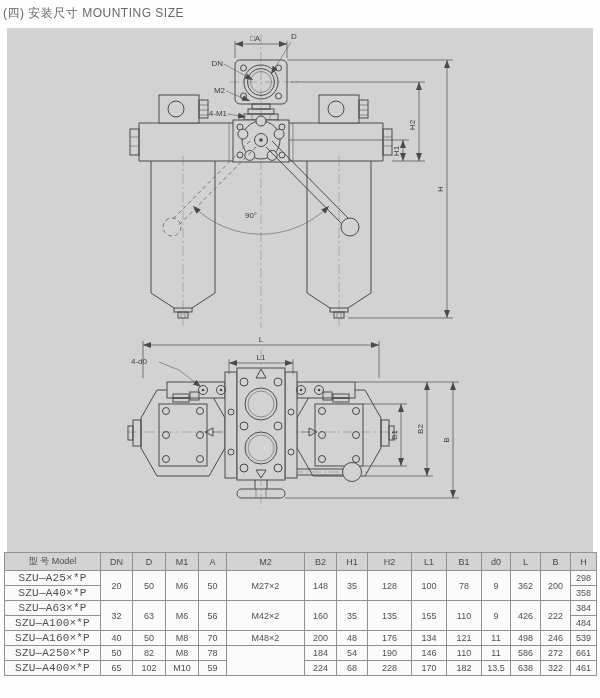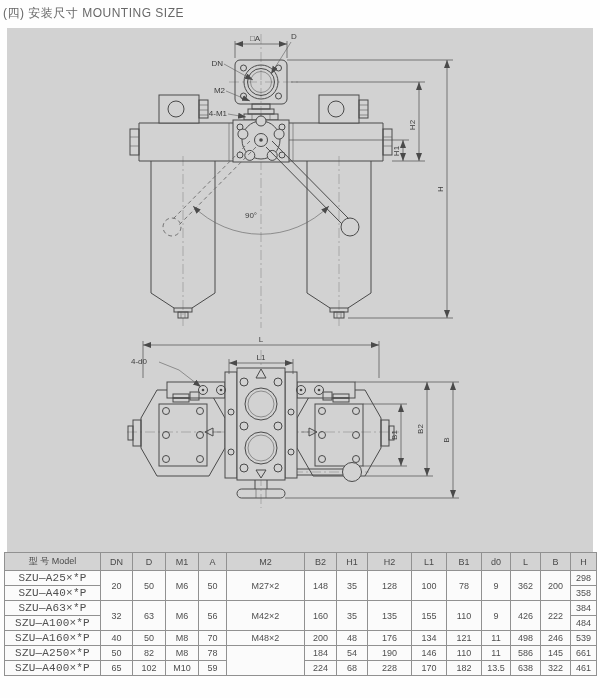--- a/index.html
+++ b/index.html
@@ -452,21 +452,21 @@
       <td>M8</td>
       <td>78</td>
       <td rowspan="2" class="diag-cell"></td>
       <td>184</td>
       <td>54</td>
       <td>190</td>
       <td>146</td>
       <td>110</td>
       <td>11</td>
       <td>586</td>
-      <td>145</td>
+      <td>272</td>
       <td>661</td>
     </tr>
     <tr>
       <td class="model-cell">SZU—A400×*P</td>
       <td>65</td>
       <td>102</td>
       <td>M10</td>
       <td>59</td>
       <td>224</td>
       <td>68</td>

